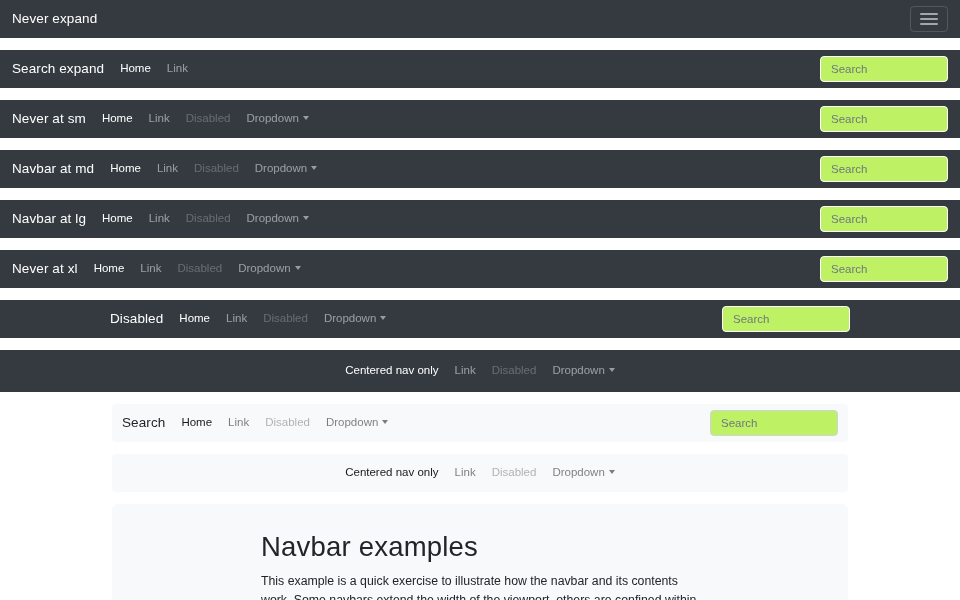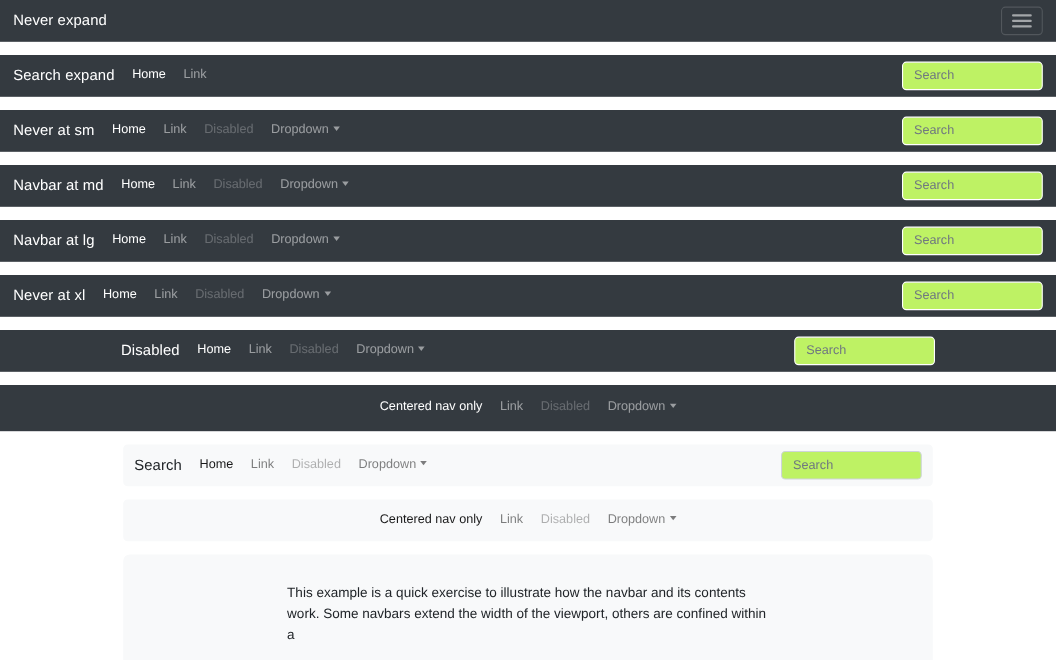--- a/index.html
+++ b/index.html
@@ -180,15 +180,16 @@
           <a class="nav-link link"><span>Link</span></a>
           <a class="nav-link disabled"><span>Disabled</span></a>
           <a class="nav-link link"><span>Dropdown</span><span class="caret"></span></a>
         </div>
       </div>
     </nav>
   </div>
 
 <div class="jumbotron">
   <div class="jumbo-inner">
+    <h1>Navbar examples</h1>
     <p><span>This example is a quick exercise to illustrate how the navbar and its contents work. Some navbars extend the width of the viewport, others are confined within a </span></p>
   </div>
 </div>
 
 </body></html>

